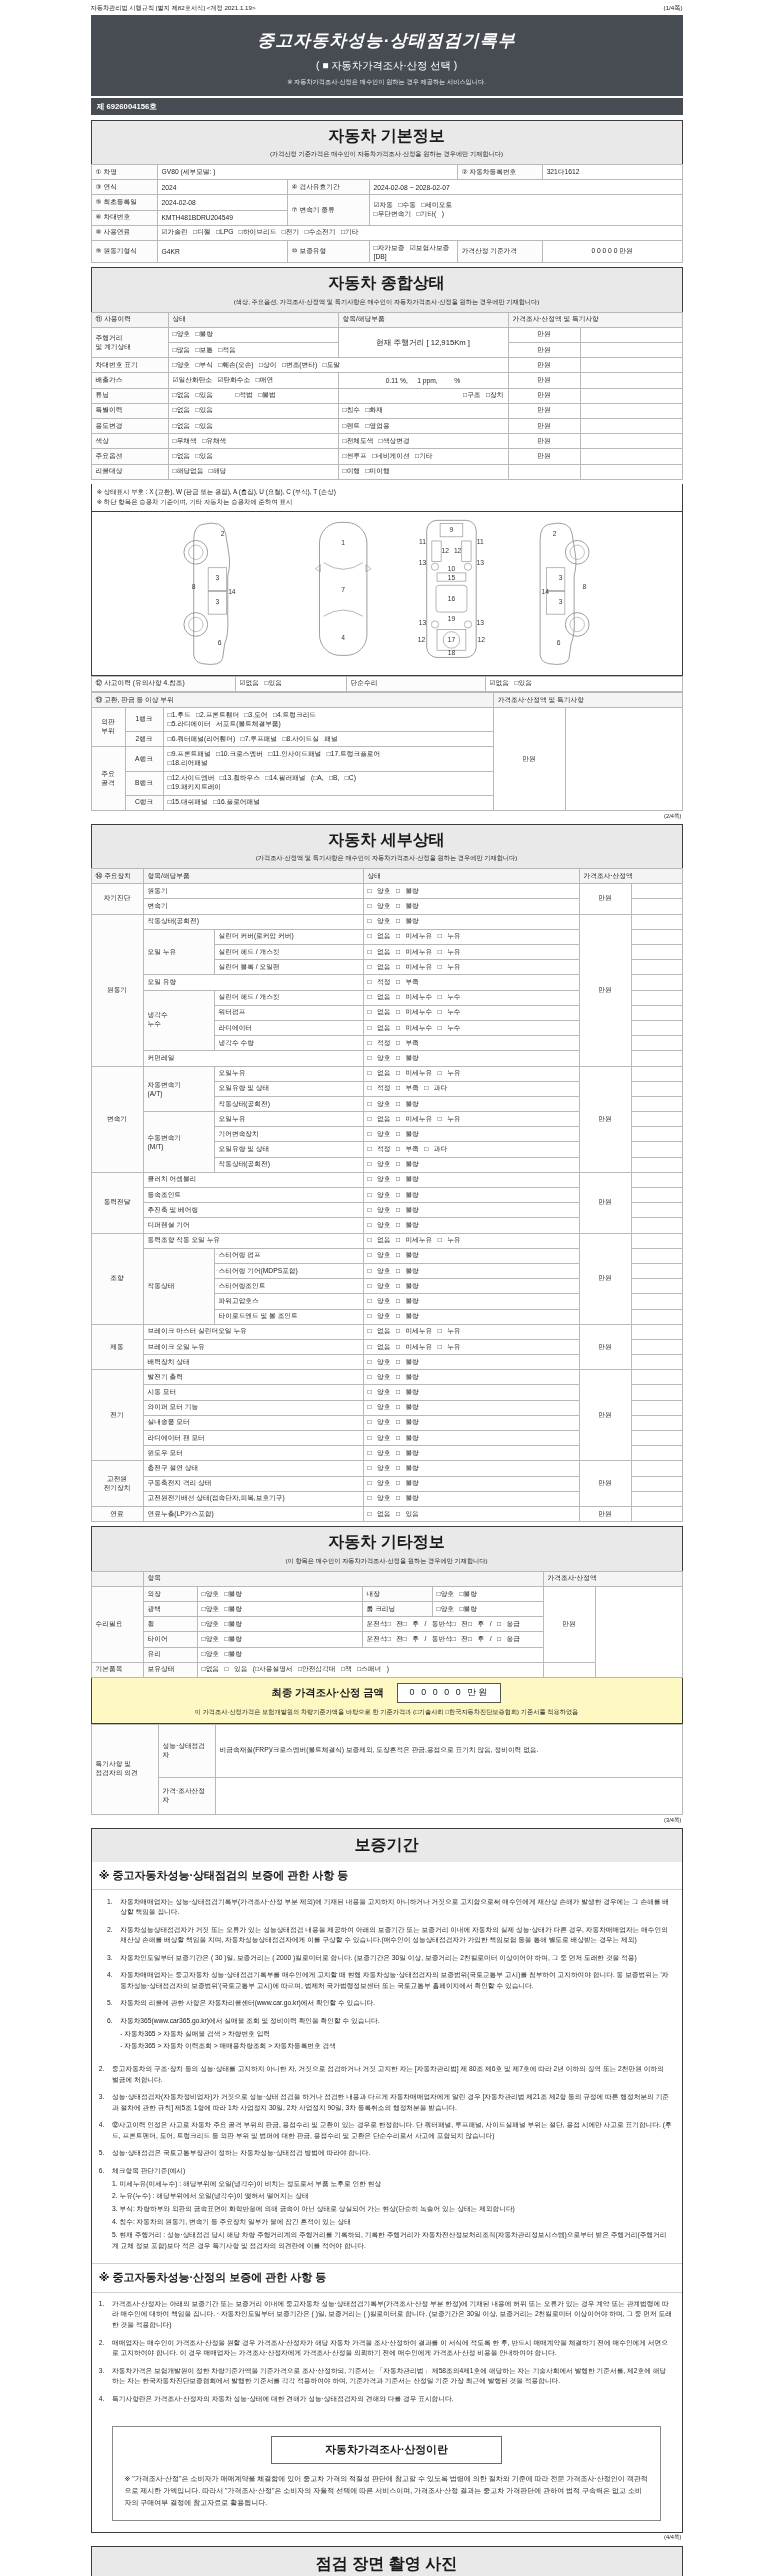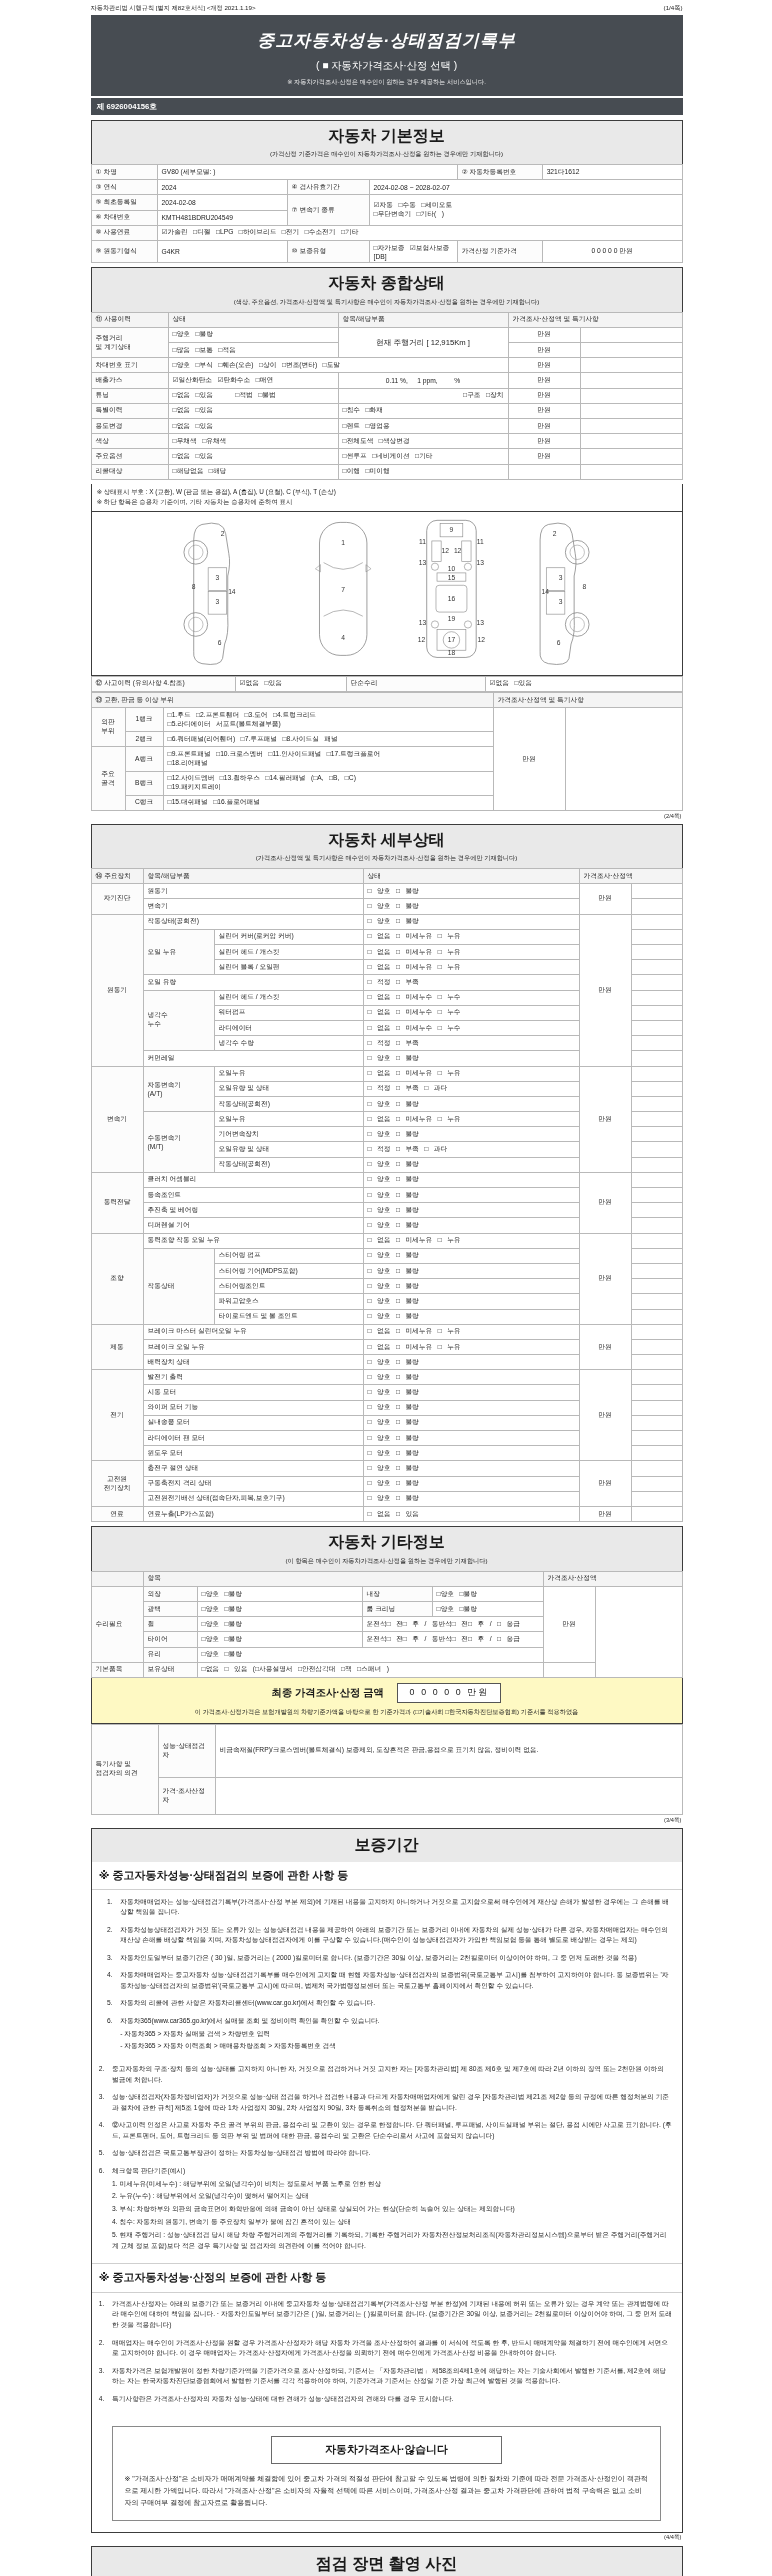--- a/index.html
+++ b/index.html
@@ -764,21 +764,21 @@
         <div class="nitem">
           <span class="num">3.</span>
           <span>자동차가격은 보험개발원이 정한 차량기준가액을 기준가격으로 조사·산정하되, 기준서는 「자동차관리법」 제58조의4제1호에 해당하는 자는 기술사회에서 발행한 기준서를, 제2호에 해당하는 자는 한국자동차진단보증협회에서 발행한 기준서를 각각 적용하여야 하며, 기준가격과 기준서는 산정일 기준 가장 최근에 발행된 것을 적용합니다.</span>
         </div>
         <div class="nitem">
           <span class="num">4.</span>
           <span>특기사항란은 가격조사·산정자의 자동차 성능·상태에 대한 견해가 성능·상태점검자의 견해와 다를 경우 표시합니다.</span>
         </div>
       </div>
     <div class="defbox">
-      <div class="bt">자동차가격조사·않습니다</div>
+      <div class="bt">자동차가격조사·산정이란</div>
       <div class="bx">※ "가격조사·산정"은 소비자가 매매계약을 체결함에 있어 중고차 가격의 적절성 판단에 참고할 수 있도록 법령에 의한 절차와 기준에 따라 전문 가격조사·산정인이 객관적으로 제시한 가액입니다. 따라서 "가격조사·산정"은 소비자의 자율적 선택에 따른 서비스이며, 가격조사·산정 결과는 중고차 가격판단에 관하여 법적 구속력은 없고 소비자의 구매여부 결정에 참고자료로 활용됩니다.</div>
     </div>
   </div>
   <div class="marker">(4/4쪽)</div>
 
   <div class="band" style="padding:7.2px 4.1px;text-align:center;">
     <div class="t">점검 장면 촬영 사진</div>
   </div>
   <div class="photowrap">
     <div class="photo" style="height:143px;background:linear-gradient(180deg,#3c4048 0%,#555b64 38%,#8d9096 60%,#b9babb 100%);">

